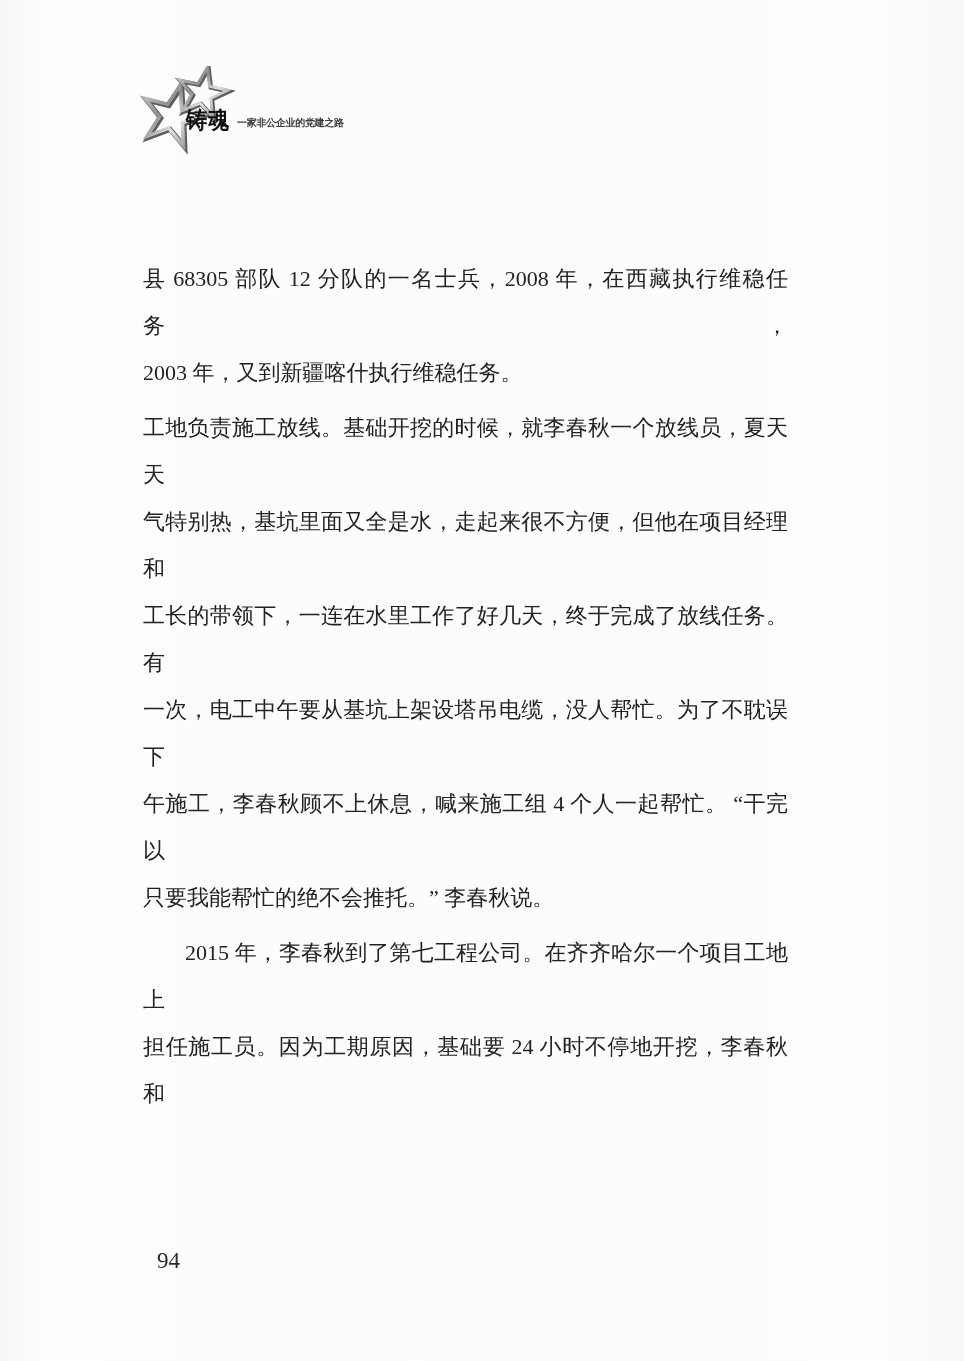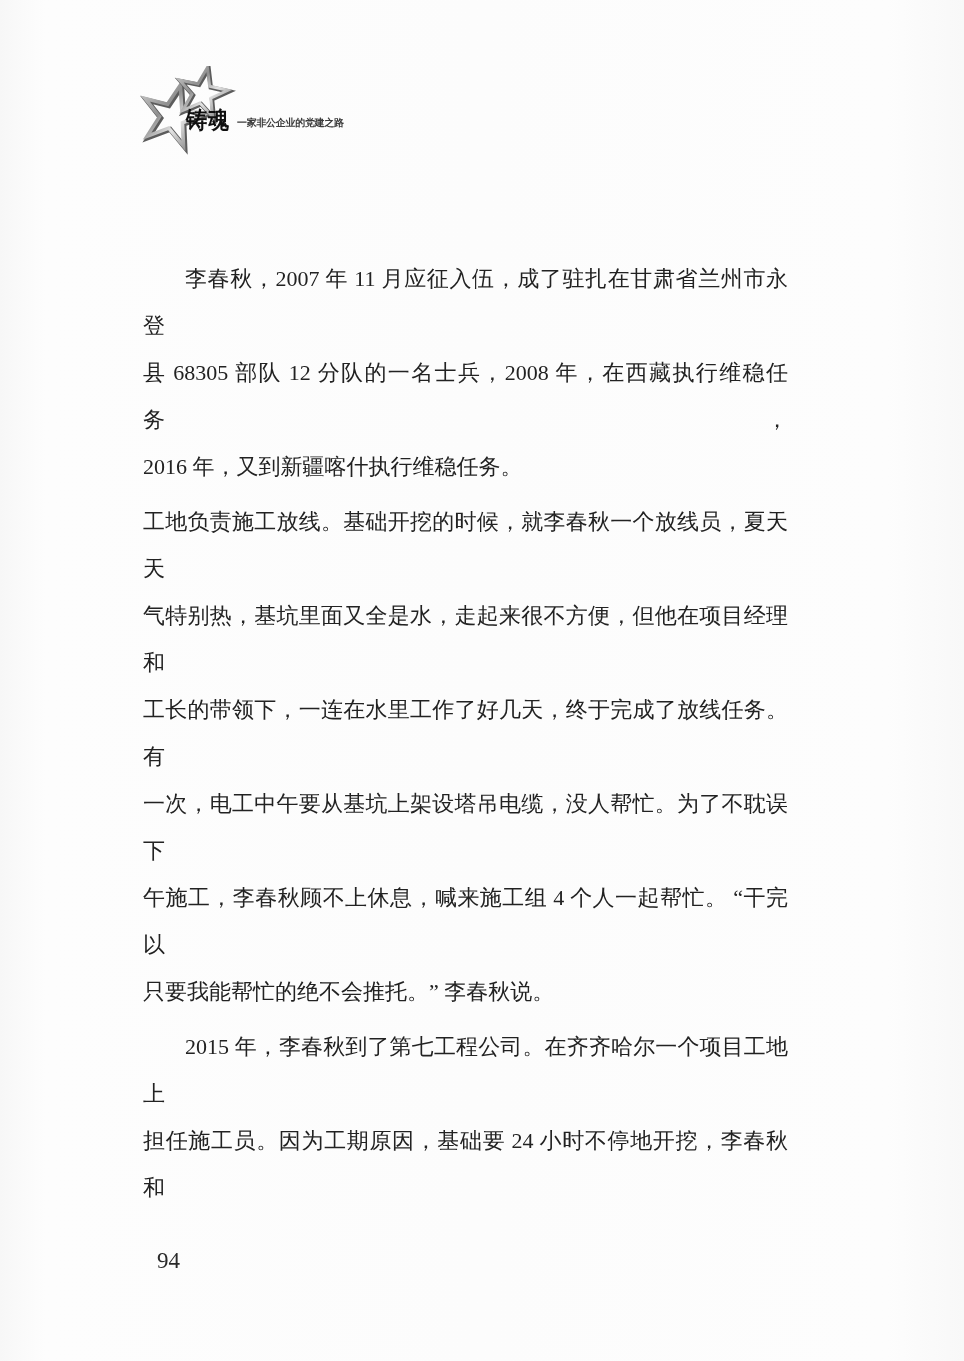--- a/index.html
+++ b/index.html
@@ -68,23 +68,22 @@
       <polygon points="67.4,1.6 69.6,20.2 87.9,24.3 70.8,32.1 72.6,50.8 59.9,37 42.7,44.4 51.9,28.1 39.5,14 57.9,17.7" fill="none" stroke="#5c5c5c" stroke-width="4.4" transform="translate(1.2,1.2)"></polygon>
       <polygon points="67.4,1.6 69.6,20.2 87.9,24.3 70.8,32.1 72.6,50.8 59.9,37 42.7,44.4 51.9,28.1 39.5,14 57.9,17.7" fill="none" stroke="url(#metal)" stroke-width="3"></polygon>
     </svg>
     <span class="logo-title">铸魂</span>
     <span class="logo-subtitle">一家非公企业的党建之路</span>
   </div>
 
   <div class="text-block">
 
     <div class="paragraph">
-      <div class="line fill indent">李春秋，2007 年 11 月应征入伍，成了驻扎在甘肃省兰州市永登</div>
       <div class="line fill">县 68305 部队 12 分队的一名士兵，2008 年，在西藏执行维稳任务，</div>
-      <div class="line">2016 年，又到新疆喀什执行维稳任务。</div>
+      <div class="line">2003 年，又到新疆喀什执行维稳任务。</div>
     </div>
 
     <div class="paragraph">
       <div class="line fill">工地负责施工放线。基础开挖的时候，就李春秋一个放线员，夏天天</div>
       <div class="line fill">气特别热，基坑里面又全是水，走起来很不方便，但他在项目经理和</div>
       <div class="line fill">工长的带领下，一连在水里工作了好几天，终于完成了放线任务。有</div>
       <div class="line fill">一次，电工中午要从基坑上架设塔吊电缆，没人帮忙。为了不耽误下</div>
       <div class="line fill">午施工，李春秋顾不上休息，喊来施工组 4 个人一起帮忙。 “干完以</div>
       <div class="line">只要我能帮忙的绝不会推托。” 李春秋说。</div>
     </div>

